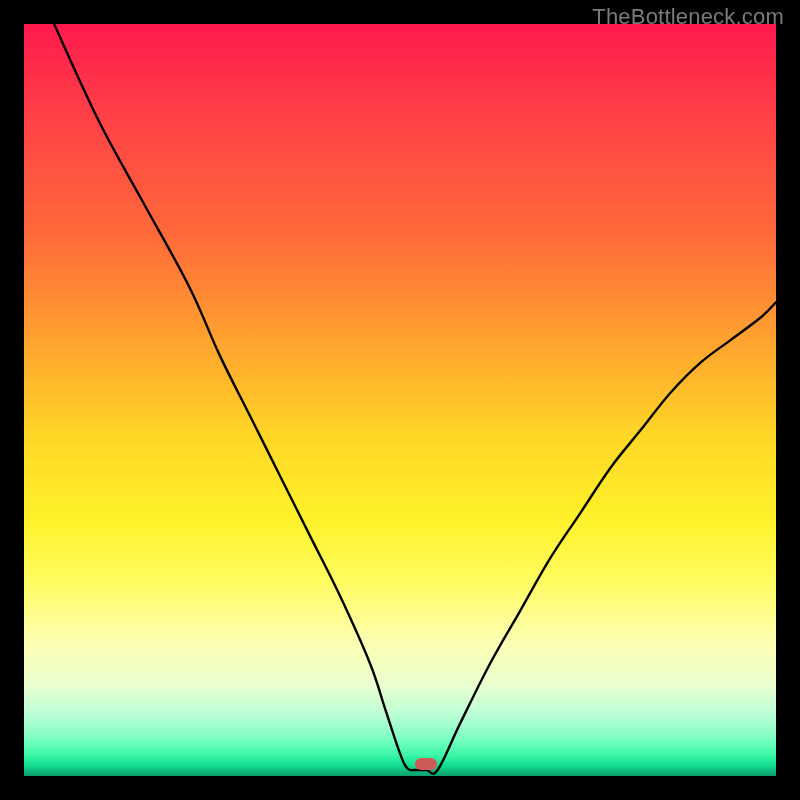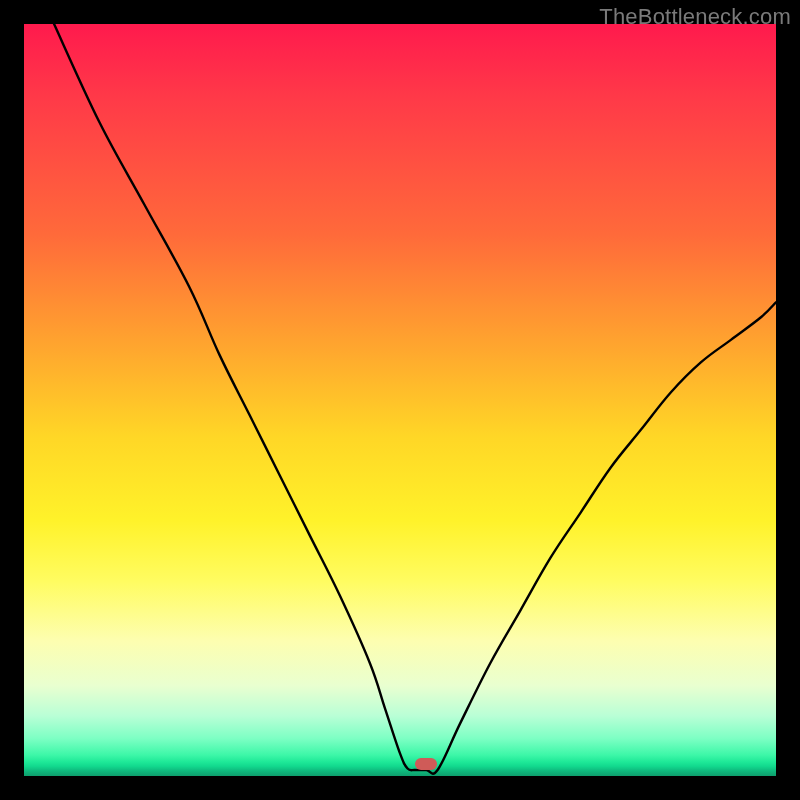--- a/index.html
+++ b/index.html
@@ -13,21 +13,21 @@
   }
   .frame {
     position: relative;
     width: 800px;
     height: 800px;
     background: #000;
   }
   .watermark {
     position: absolute;
     top: 4px;
-    right: 9px;
+    right: 16px;
     color: #7a7a7a;
     font-size: 22px;
     font-weight: 500;
     letter-spacing: 0.2px;
     z-index: 5;
   }
   .plot {
     position: absolute;
     left: 24px;
     top: 24px;

